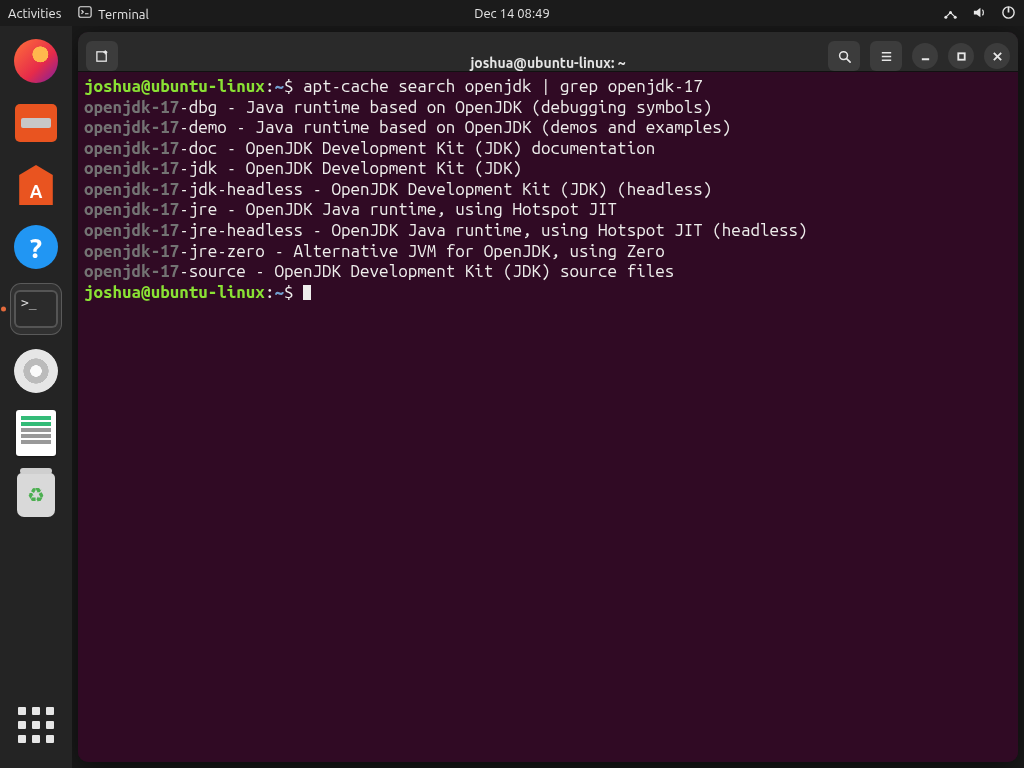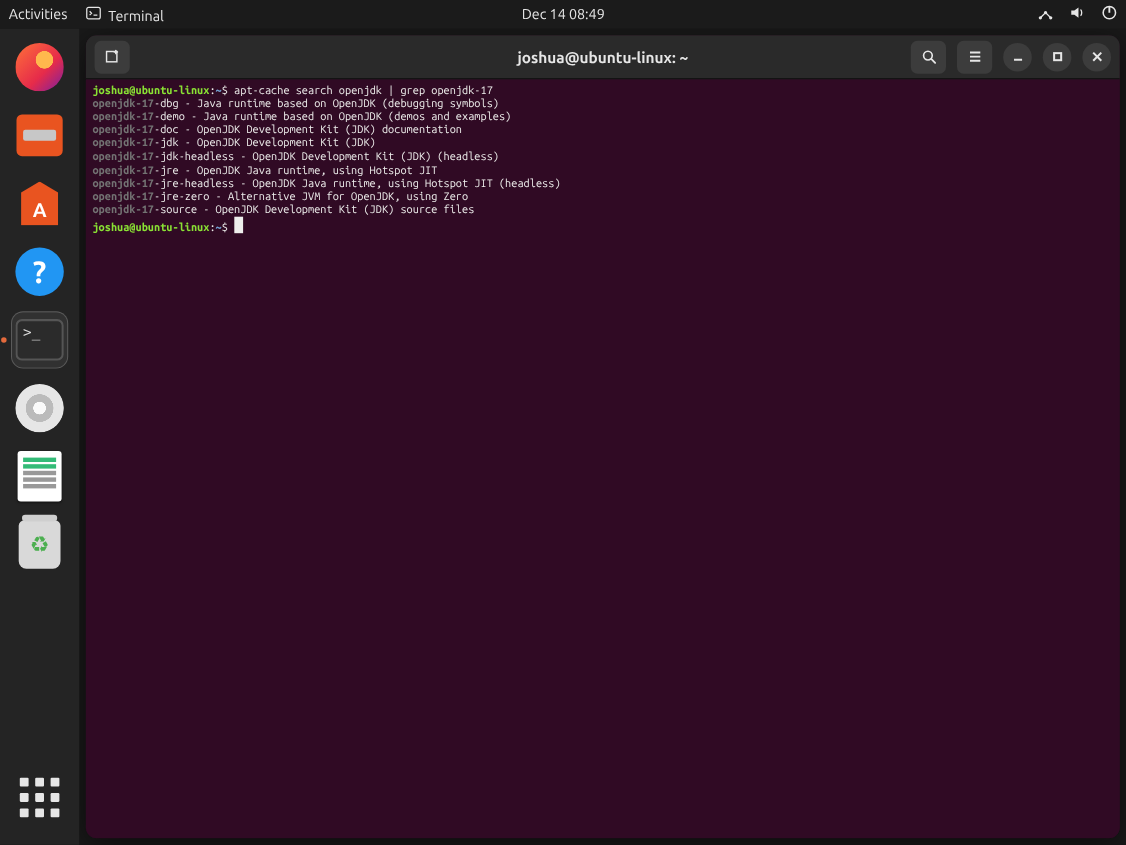--- a/index.html
+++ b/index.html
@@ -37,42 +37,42 @@
     gap: 6px; align-content: center; justify-content: center;
   }
   .dock .apps-grid span { background:#e6e6e6; border-radius:1px; }
   
   .window {
     position: absolute; top: 32px; left: 78px; right: 6px; bottom: 6px;
     background: #2a0f22; border-radius: 10px; overflow: hidden;
     box-shadow: 0 6px 30px rgba(0,0,0,.6); display:flex; flex-direction:column;
   }
   .titlebar {
-    height: 40px; background: #2a2a2a; display:flex; align-items:center;
+    height: 40px; background: #2a2a2a; display:flex; align-items:flex-end;
     padding: 0 8px; gap: 24px; color:#e6e6e6; font-size:14px; position:relative;
     border-bottom:1px solid #111;
   }
   .titlebar .title { position:absolute; left:50%; transform:translateX(-50%); font-weight:600; }
   .tb-btn {
     width: 32px; height: 30px; background:#3c3c3c; border-radius:6px;
     display:flex; align-items:center; justify-content:center; cursor:pointer;
   }
   .tb-btn svg { width:15px; height:15px; fill:#e6e6e6; stroke:#e6e6e6; }
   .tb-right { margin-left:auto; display:flex; gap:10px; align-items:center; }
   .win-btn {
     width:26px; height:26px; border-radius:50%; background:#3c3c3c;
     display:flex; align-items:center; justify-content:center; cursor:pointer;
   }
   .win-btn.close { background:#3c3c3c; }
   .win-btn svg { width:11px; height:11px; stroke:#e6e6e6; fill:none; stroke-width:2; }
   
   .term {
     flex:1; background:#300a24; color:#eeeeec;
     font-family: "Ubuntu Mono","DejaVu Sans Mono",Menlo,Consolas,monospace;
-    font-size: 10px; line-height: 1.21; padding: 4px 6px; white-space: pre;
+    font-size: 17px; line-height: 1.21; padding: 4px 6px; white-space: pre;
     overflow:hidden;
   }
   .p-user { color:#8ae234; font-weight:bold; }
   .p-path { color:#729fcf; font-weight:bold; }
   .p-pkg  { color:#737373; font-weight:bold; }
   .cursor {
     display:inline-block; width:8px; height:15px; background:#eeeeec;
     vertical-align:-2px;
   }
   

